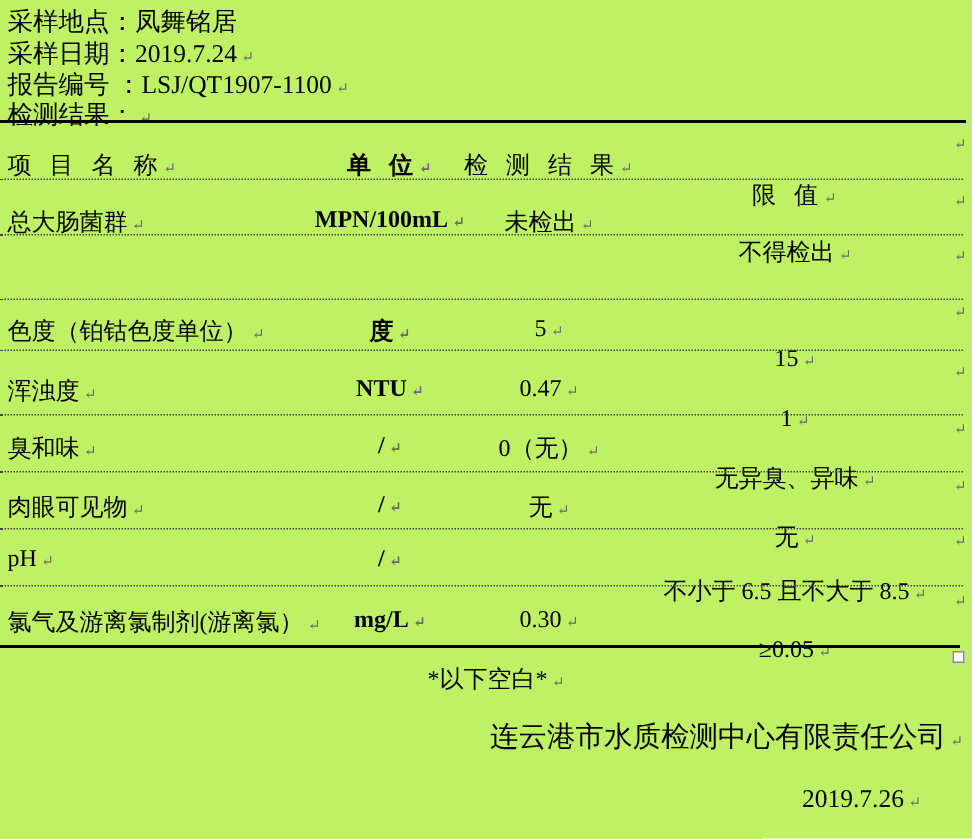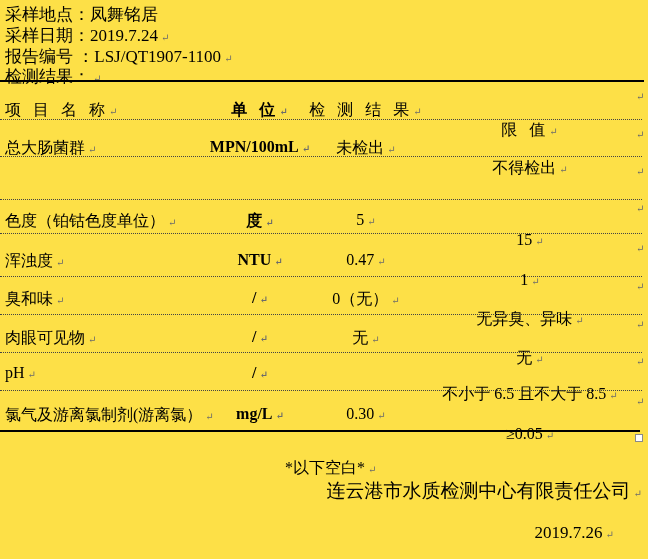--- a/index.html
+++ b/index.html
@@ -1,35 +1,35 @@
 <!DOCTYPE html>
 <html><head>
 <meta charset="utf-8">
 <style>
   html,body{margin:0;padding:0;background:#fff;}
   .page{
-    position:relative;width:648px;height:559px;background:#fde047;
+    position:relative;width:648px;height:559px;background:#bef264;
     font-family:"Liberation Serif","DejaVu Serif",serif;color:#000;overflow:hidden;
   }
   .info-line{position:absolute;left:5px;font-size:17px;white-space:nowrap;}
   .hline{position:absolute;left:0;height:0;}
   .hline.solid{border-top:2px solid #000;width:644px;}
   .hline.solid.thick{width:640px;}
   .hline.dotted{border-top:1px dotted #444;width:642px;}
   .trow{position:absolute;left:0;width:534px;height:18px;font-size:16px;}
   .trow .c{position:absolute;top:0;white-space:nowrap;}
   .c1{left:5px;width:230px;text-align:left;}
   .c2{left:180px;width:160px;text-align:center;font-weight:bold;}
   .c3{left:300px;width:132px;text-align:center;}
   .c4{left:420px;width:220px;text-align:center;margin-top:20px;}
   .thead .c{letter-spacing:1px;word-spacing:6px;}
   .mark{font-size:10px;color:#6b6b6b;margin-left:3px;vertical-align:baseline;}
   .row-end-mark{position:absolute;left:636px;font-size:10px;color:#6b6b6b;}
   .end-square{position:absolute;left:635px;top:434px;width:6px;height:6px;border:1px solid #8a8a8a;background:#fff;}
-  .blank-note{position:absolute;left:285px;top:458px;font-size:16px;white-space:nowrap;}
+  .blank-note{position:absolute;left:285px;top:443px;font-size:16px;white-space:nowrap;}
   .company-line{position:absolute;right:6px;top:478px;font-size:19px;white-space:nowrap;}
   .date-line{position:absolute;right:34px;top:523px;font-size:17px;white-space:nowrap;text-align:right;}
 </style>
 </head>
 <body>
 
 <div class="page">
 
   <div class="info-line" style="top:3px"><span>采样地点：凤舞铭居</span></div>
   <div class="info-line" style="top:24px"><span>采样日期：2019.7.24</span><span class="mark">↵</span></div>

